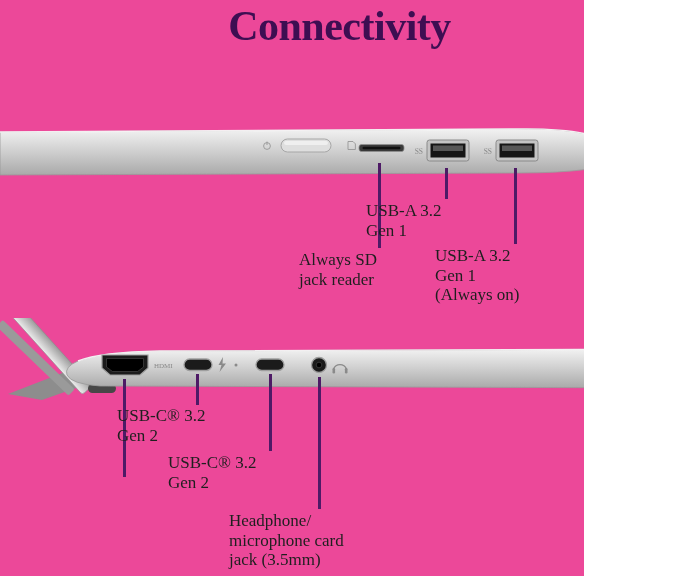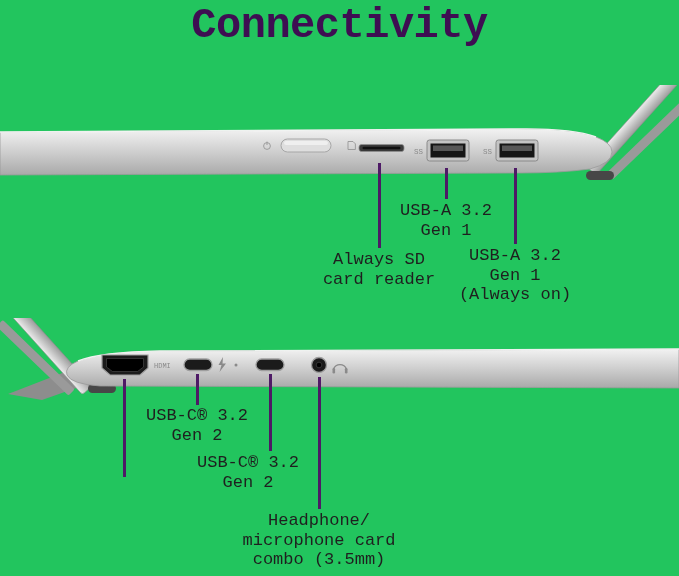--- a/index.html
+++ b/index.html
@@ -1,36 +1,36 @@
 <!DOCTYPE html>
 <html style="--title: #3e0e52; --pointer: #4e1a66; --text: #1f1f1f; --laptop_body: #cccccc; --port_dark: #1b1b1b;"><head>
 <meta charset="utf-8">
 <style>
   html,body { margin:0; padding:0; background:#ffffff; }
   .stage {
     position:relative;
-    width:679px; height:576px;
-    background:#22c55e;
+    width:584px; height:576px;
+    background:#ec4899;
     overflow:hidden;
-    font-family:Liberation Mono, monospace;
+    font-family:Liberation Serif, serif;
   }
   .page-title {
     position:absolute; left:0; top:0; width:679px;
     text-align:center;
     font-size:42px; font-weight:800; letter-spacing:-0.5px;
     color:var(--title, #3e0e52);
     padding-top:2px;
   }
   .laptop-svg { position:absolute; left:0; }
   .pointer {
     position:absolute; width:3px;
     background:var(--pointer, #4e1a66);
   }
   .callout {
-    position:absolute; text-align:center;
+    position:absolute; 
     font-size:17px; line-height:19.5px;
     color:var(--text, #1f1f1f);
     font-weight:400;
   }
   .callout span { display:block; }
 </style>
 </head>
 <body>
 
 <div class="stage">
@@ -101,21 +101,21 @@
   <div class="pointer" style="left:445px; top:168px; height:31px;"></div>
   <div class="pointer" style="left:377.5px; top:163px; height:85px;"></div>
   <div class="pointer" style="left:514px; top:168px; height:76px;"></div>
 
   <div class="callout" style="left:366px; top:201px; width:160px;">
     <span>USB-A 3.2</span>
     <span>Gen 1</span>
   </div>
   <div class="callout" style="left:299px; top:250px; width:160px;">
     <span>Always SD</span>
-    <span>card reader</span>
+    <span>jack reader</span>
   </div>
   <div class="callout" style="left:435px; top:246px; width:160px;">
     <span>USB-A 3.2</span>
     <span>Gen 1</span>
     <span>(Always on)</span>
   </div>
 
   <svg class="laptop-svg" style="top:318px;" width="679" height="88" viewBox="0 0 679 88">
 
     <polygon points="8,76 70,52 96,63 42,82" fill="#8d8d8d"></polygon>
@@ -168,16 +168,16 @@
     <span>USB-C® 3.2</span>
     <span>Gen 2</span>
   </div>
   <div class="callout" style="left:168px; top:453px; width:160px;">
     <span>USB-C® 3.2</span>
     <span>Gen 2</span>
   </div>
   <div class="callout" style="left:229px; top:511px; width:180px;">
     <span>Headphone/</span>
     <span>microphone card</span>
-    <span>combo (3.5mm)</span>
+    <span>jack (3.5mm)</span>
   </div>
 
 </div>
 
 </body></html>

